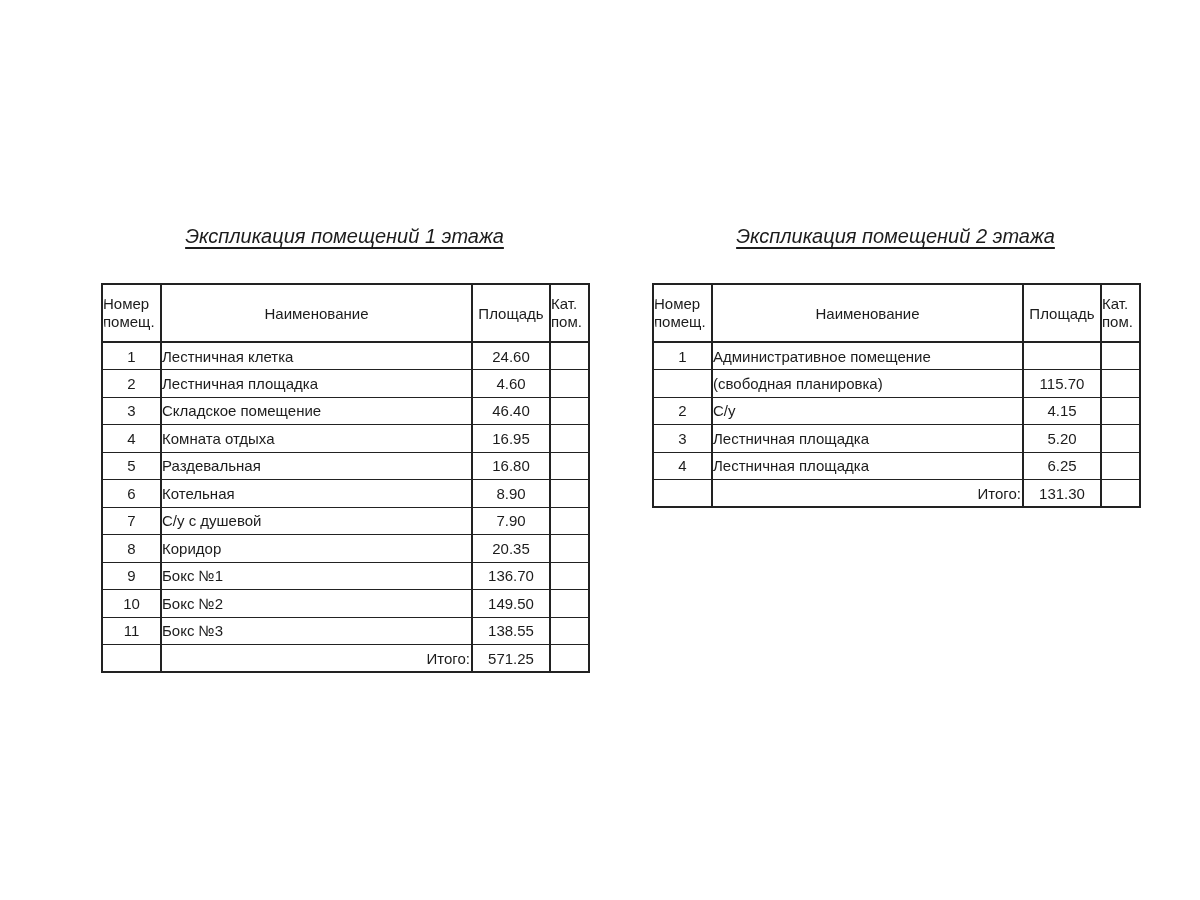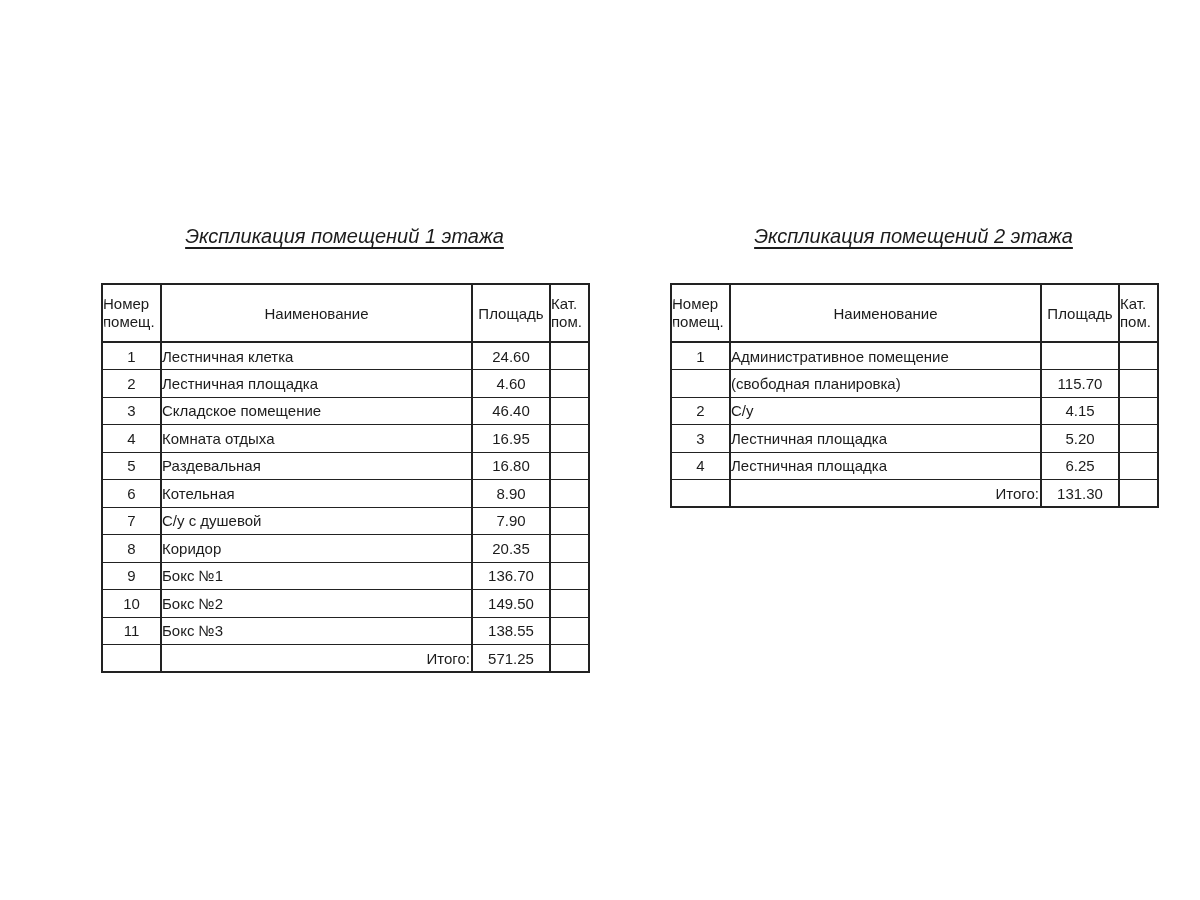--- a/index.html
+++ b/index.html
@@ -14,21 +14,21 @@
     width: 1200px;
     height: 788px;
     background: #ffffff;
     overflow: hidden;
   }
   .table-block {
     position: absolute;
     width: 487px;
   }
   .table-block.first  { left: 101px; top: 224px; }
-  .table-block.second { left: 670px; top: 224px; }
+  .table-block.second { left: 652px; top: 224px; }
 
   .block-title {
     text-align: center;
     font-style: italic;
     font-size: 20px;
     line-height: 24px;
     text-decoration: underline;
     text-underline-offset: 4px;
     text-decoration-thickness: 2px;
     margin-bottom: 35px;

